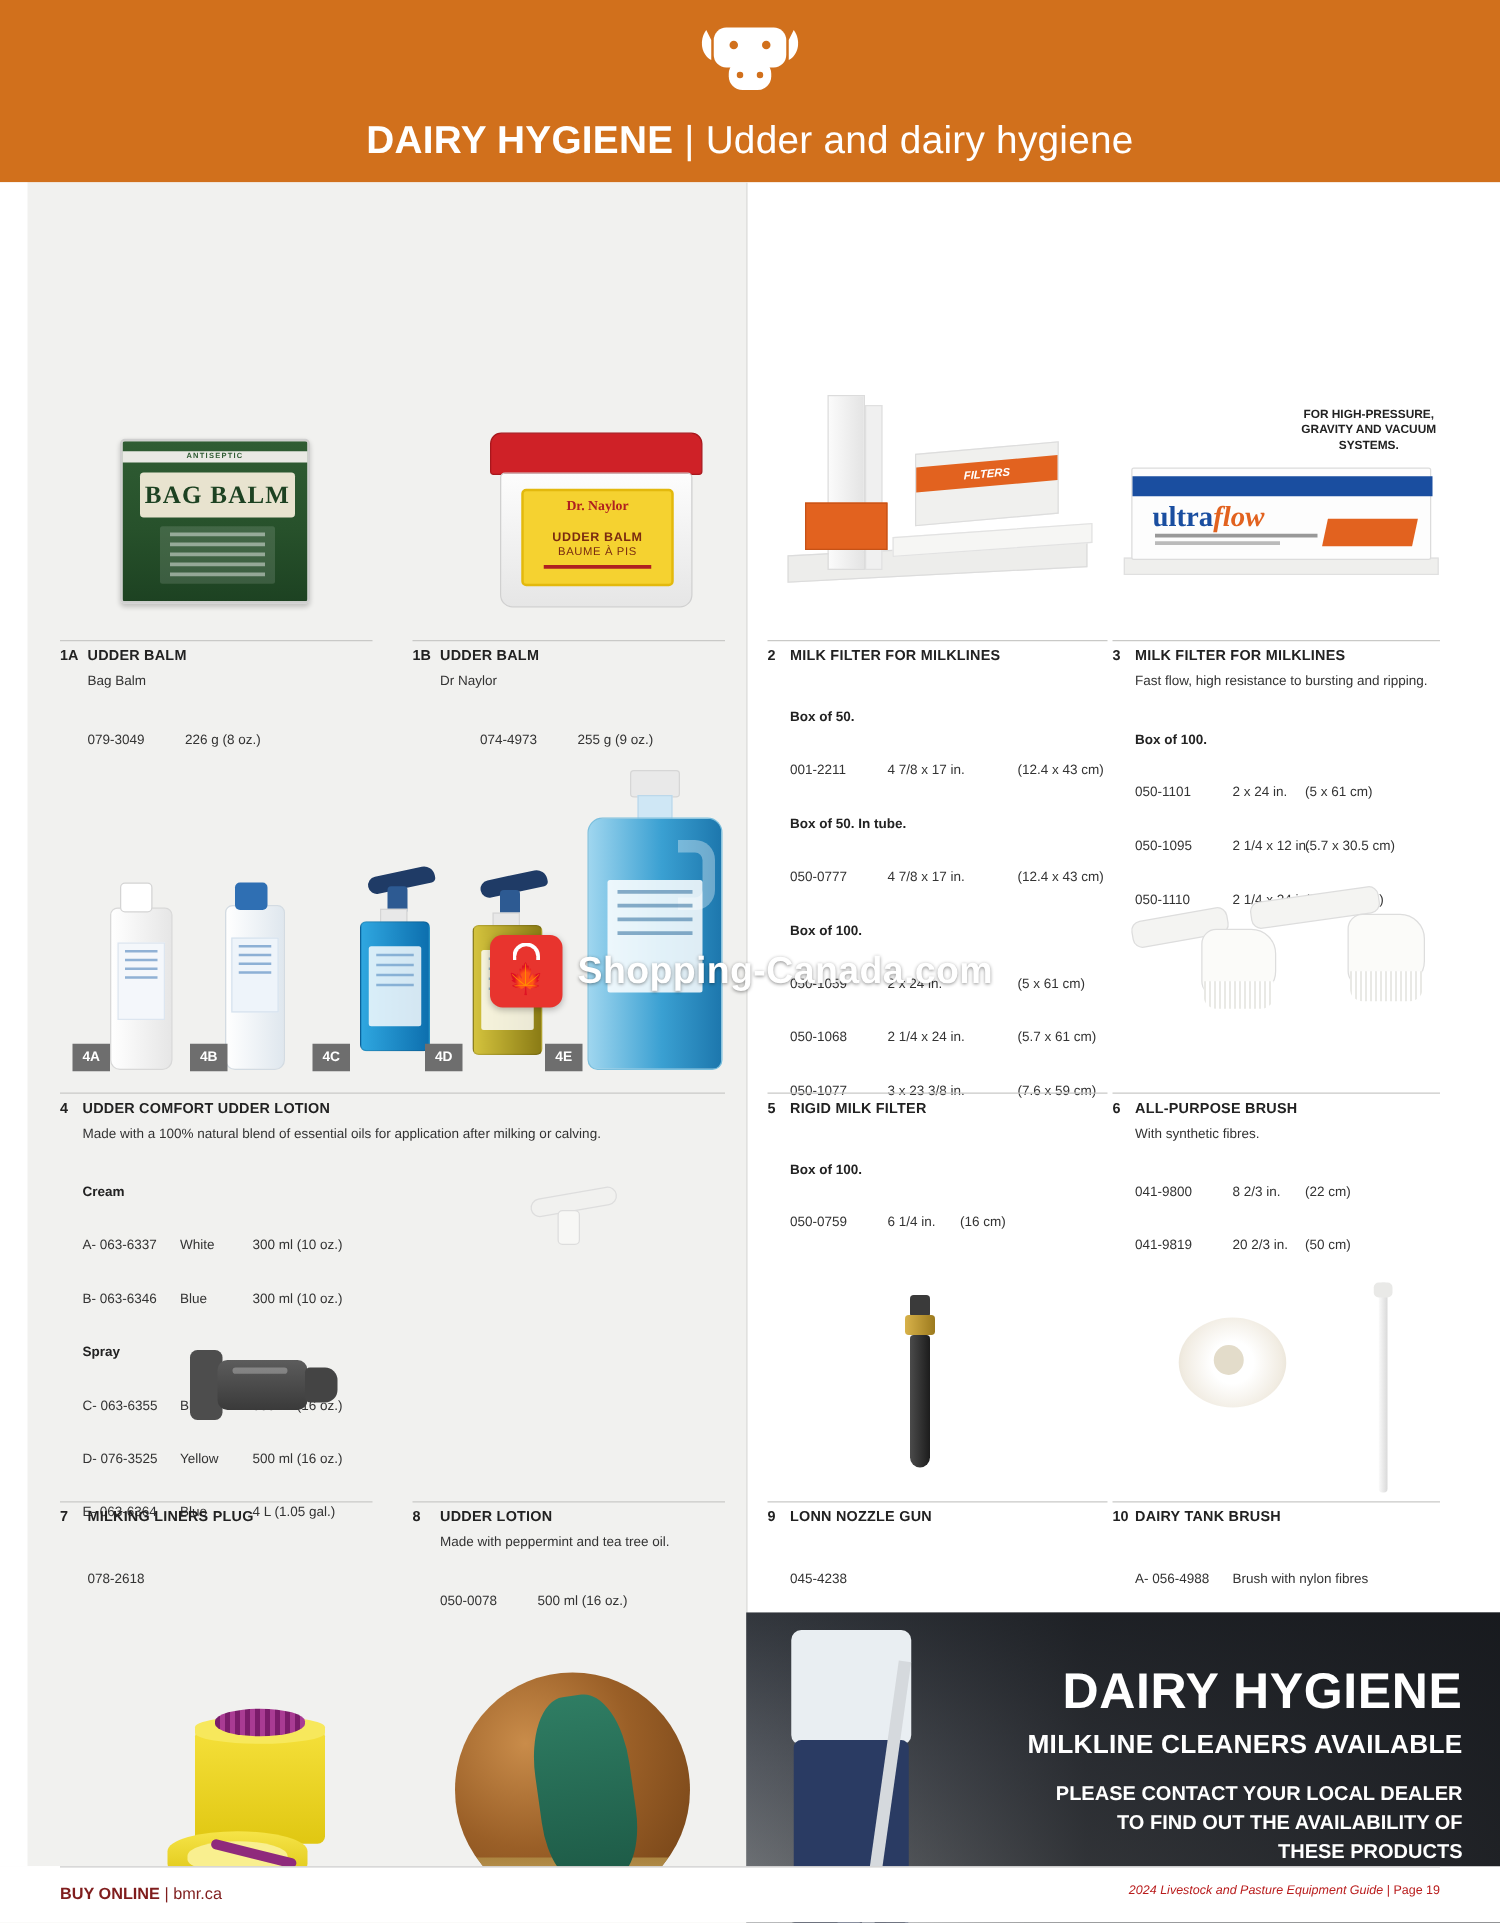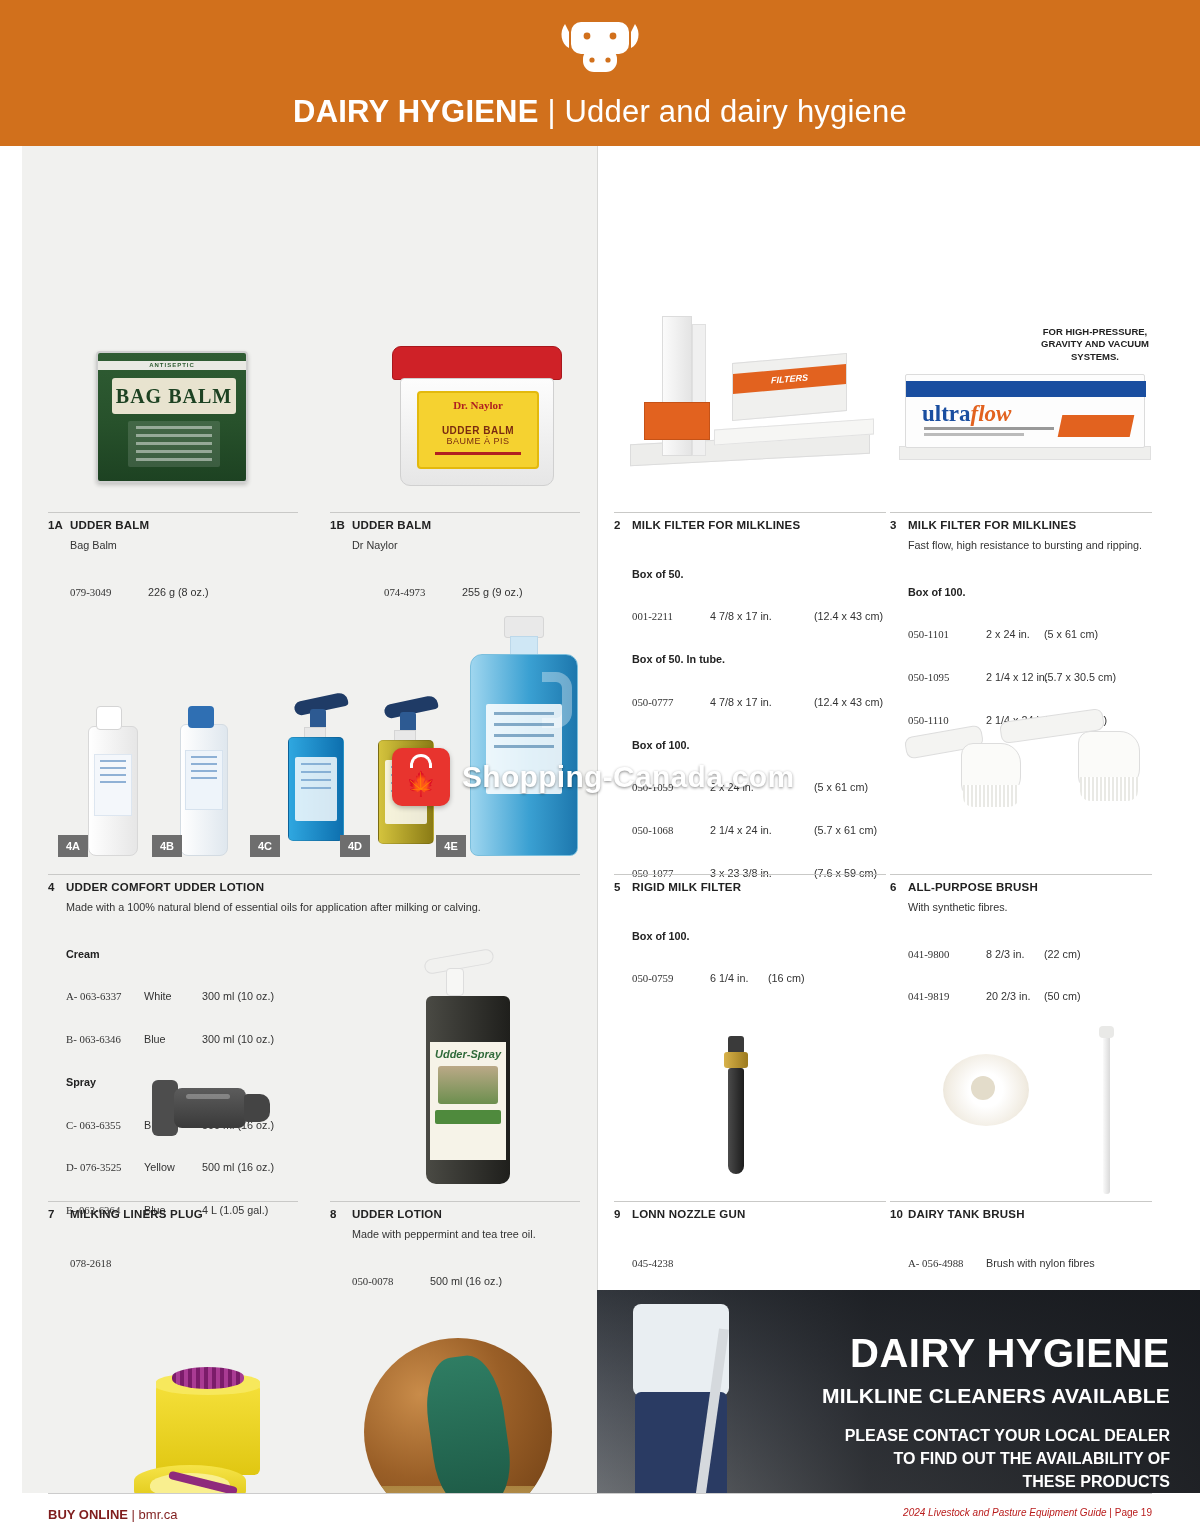--- a/index.html
+++ b/index.html
@@ -58,21 +58,21 @@
   }
   .entry .name {
     position:absolute; top:7px; font-size:11.5px; font-weight:bold; color:#222;
     letter-spacing:0.2px; text-transform:uppercase;
   }
   .entry .desc {
     position:absolute; font-size:10.8px; color:#333; line-height:1.32;
   }
   .entry .spec { position:absolute; font-size:10.8px; color:#333; line-height:1.32; white-space:pre; }
   .spec-row { display:block; white-space:pre; }
-  .c1 { display:inline-block; width:78px;font-family:Liberation Serif, serif; }
+  .c1 { display:inline-block; width:78px; }
   .c2 { display:inline-block; width:58px; }
   .c3 { display:inline-block; width:104px; }
   .c4 { display:inline-block; }
 
   .sublabel { font-size:10.8px; color:#222; font-weight:bold; }
 
   
   .tin {
     position:absolute; left:96px; top:205px; width:152px; height:132px;
     background:linear-gradient(180deg,#2f5c33 0%, #27512b 55%, #1d4222 100%);
@@ -529,27 +529,20 @@
       <div class="body"></div>
       <div class="tip"></div>
       <div class="shine"></div>
   </div>
 
   <div class="uspray">
     <div class="trig">
         <div class="t1"></div>
         <div class="t2"></div>
       </div>
-    <div class="body">
-      <div class="lbl">
-        <div class="title">Udder-Spray</div>
-        <div class="cow"></div>
-        <div class="grn"></div>
-      </div>
-    </div>
   </div>
 
   <div class="nozzle">
     <div class="top"></div>
       <div class="gold"></div>
       <div class="shaft"></div>
   </div>
 
   <div class="tankbrush">
     <div class="head"></div>

